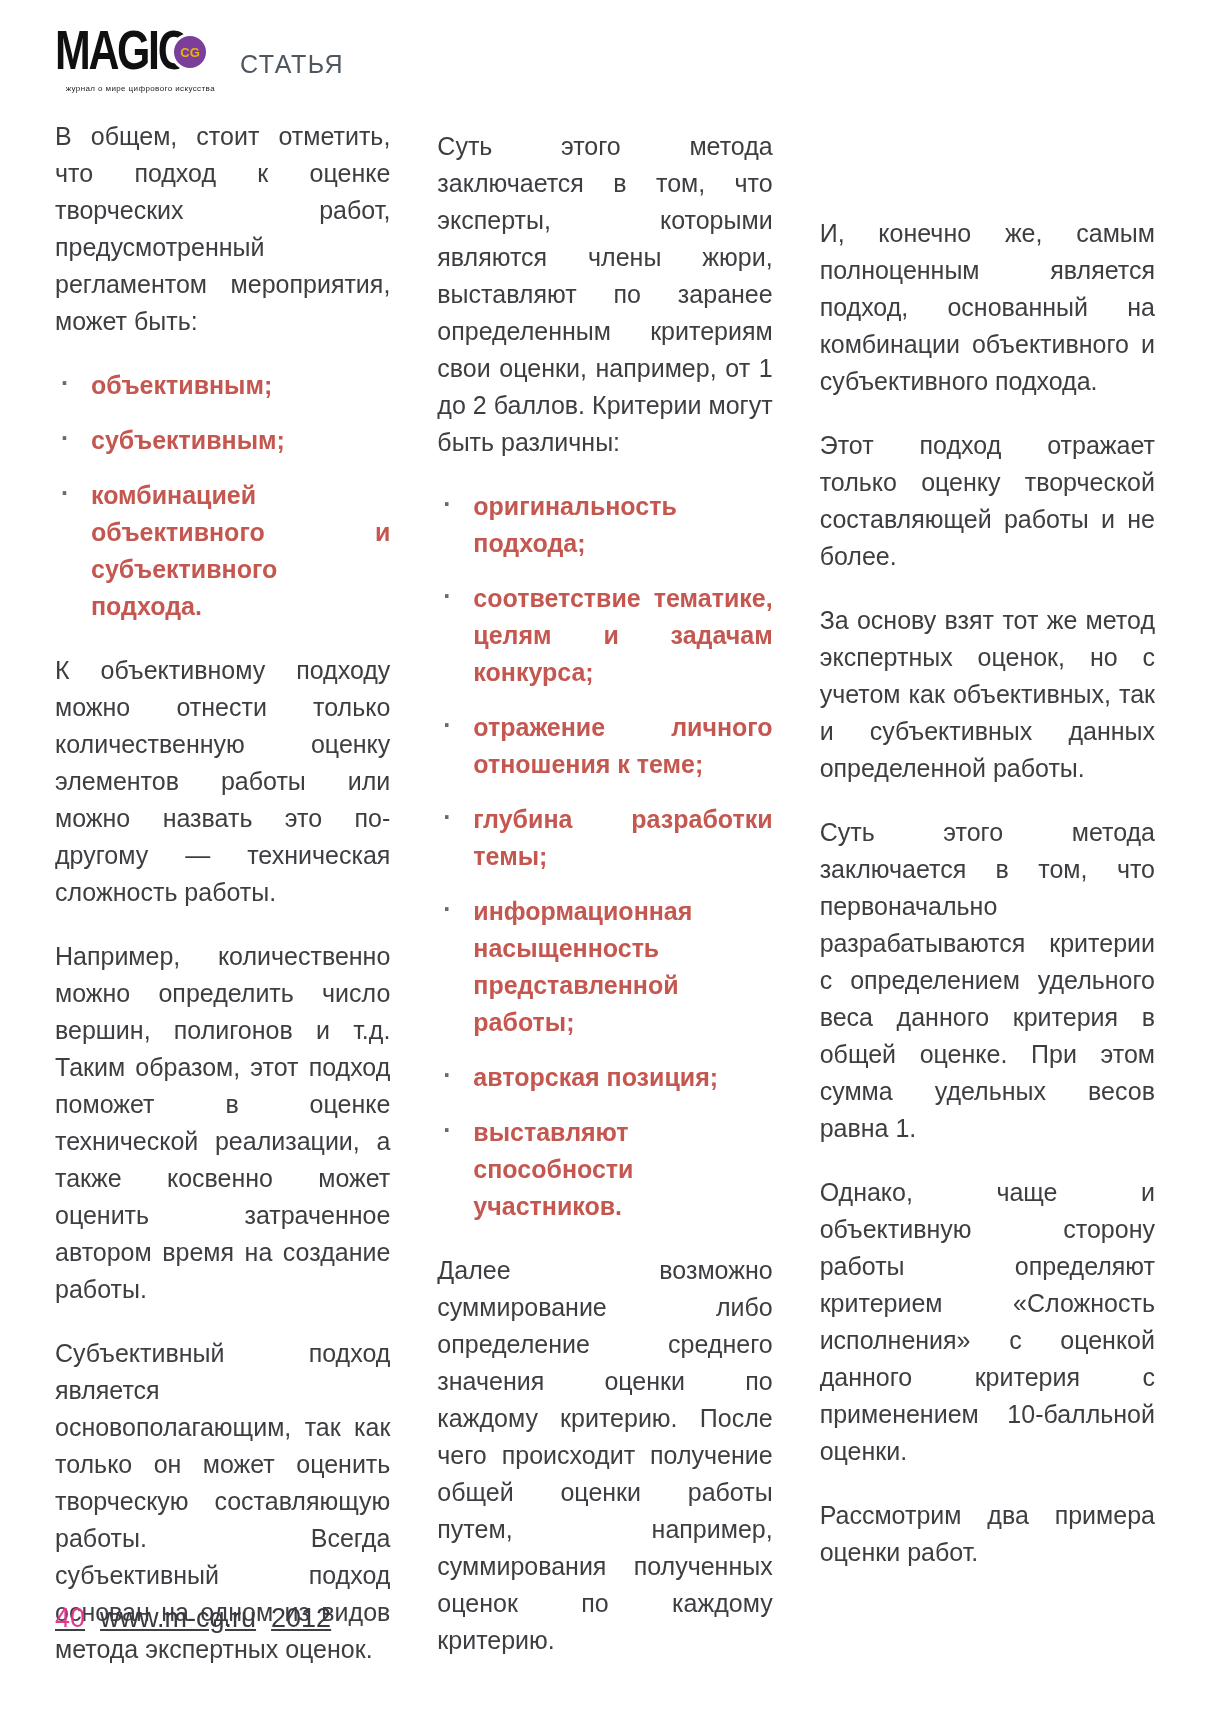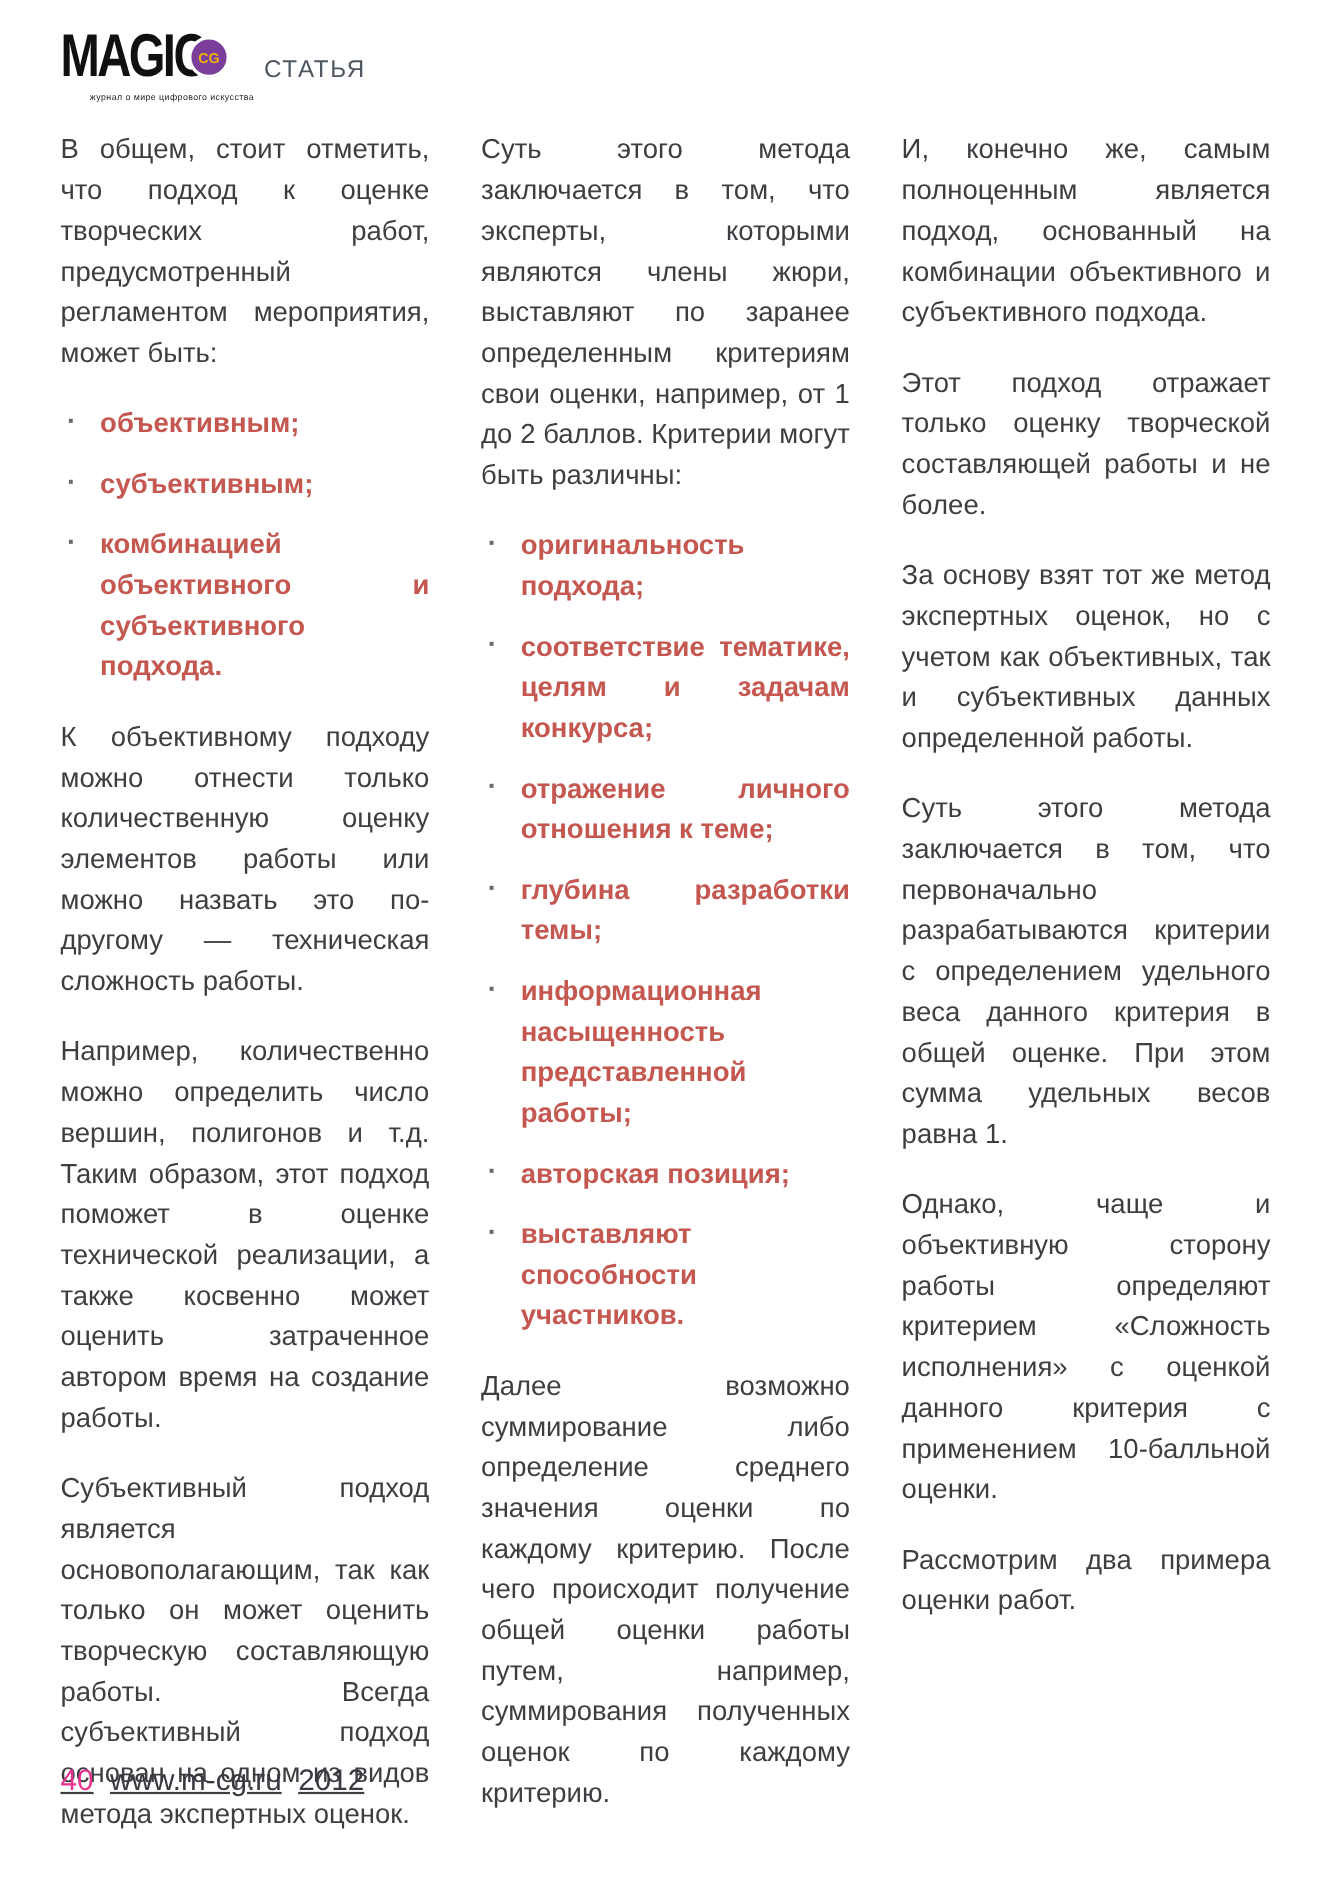--- a/index.html
+++ b/index.html
@@ -25,33 +25,33 @@
     width:38px;height:38px;border-radius:50%;
     background:var(--logo-purple,#7b3f9b);
     border:3px solid #ffffff;
     box-sizing:border-box;
     display:flex;align-items:center;justify-content:center;
   }
   .logo-badge span{
     color:#eab308;font-weight:800;font-size:13px;letter-spacing:0;
   }
   .logo-tagline{
-    position:absolute;left:24px;top:60px;width:152px;
+    position:absolute;left:8px;top:60px;width:152px;
     font-size:8px;letter-spacing:.4px;color:#1d1d1d;
     text-align:right;white-space:nowrap;
   }
   .section-label{
     position:absolute;left:240px;top:50px;
-    font-size:22px;letter-spacing:1.5px;
+    font-size:25px;letter-spacing:1.5px;
     color:var(--section-label,#4e5760);
   }
   
   .columns{
     position:absolute;left:55px;top:118px;width:1100px;
-    display:flex;gap:47px;
+    display:flex;gap:47px;align-items:center;
   }
   .col{flex:1 1 0;min-width:0;}
   .para{
     margin:0 0 27px 0;
     font-size:25px;line-height:37px;
     text-align:justify;
     hyphens:auto;-webkit-hyphens:auto;
     color:var(--body-text,#3e3e42);
   }
   .bullets{

